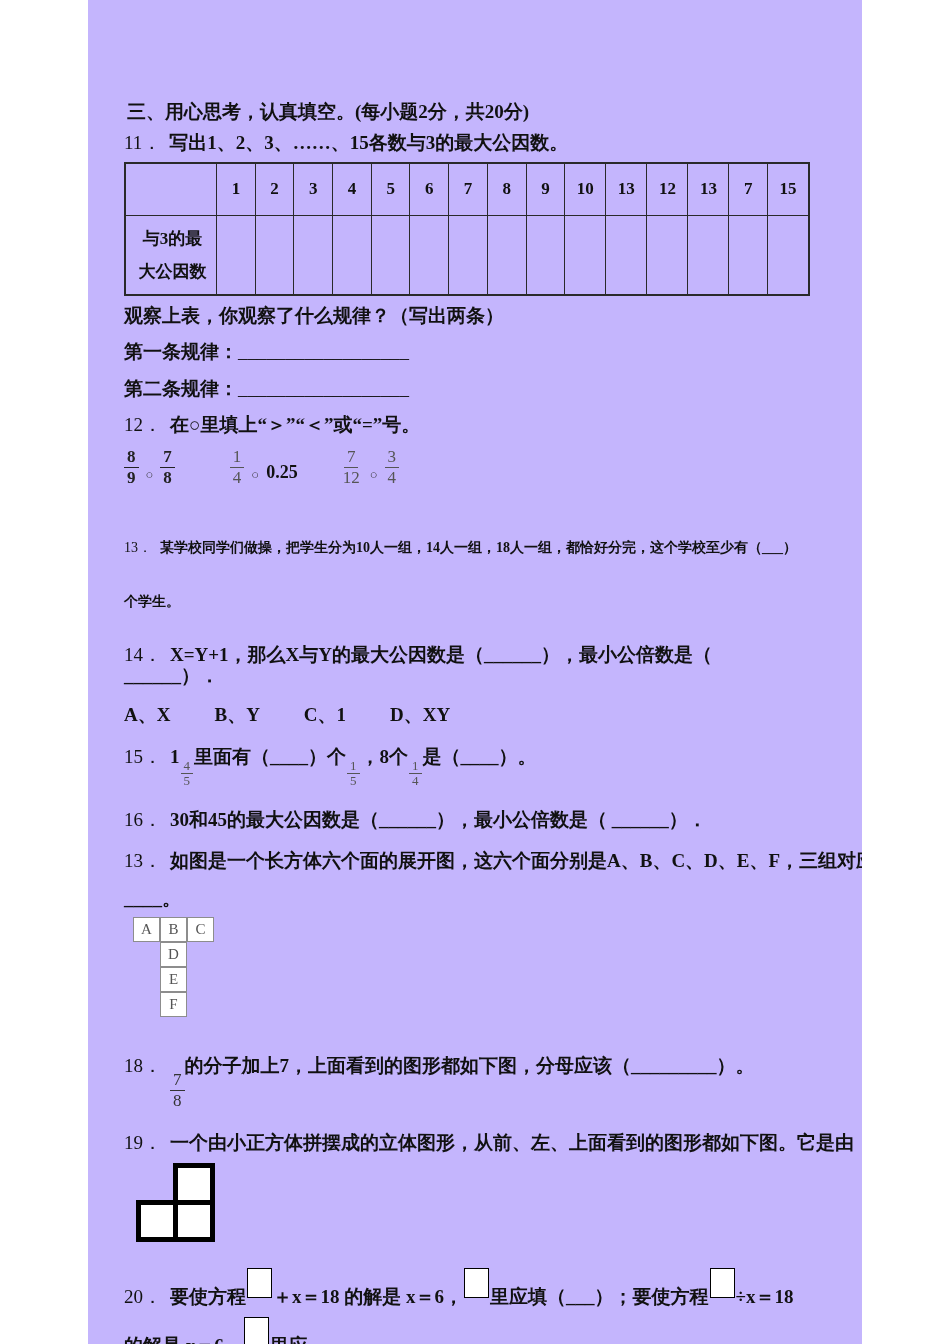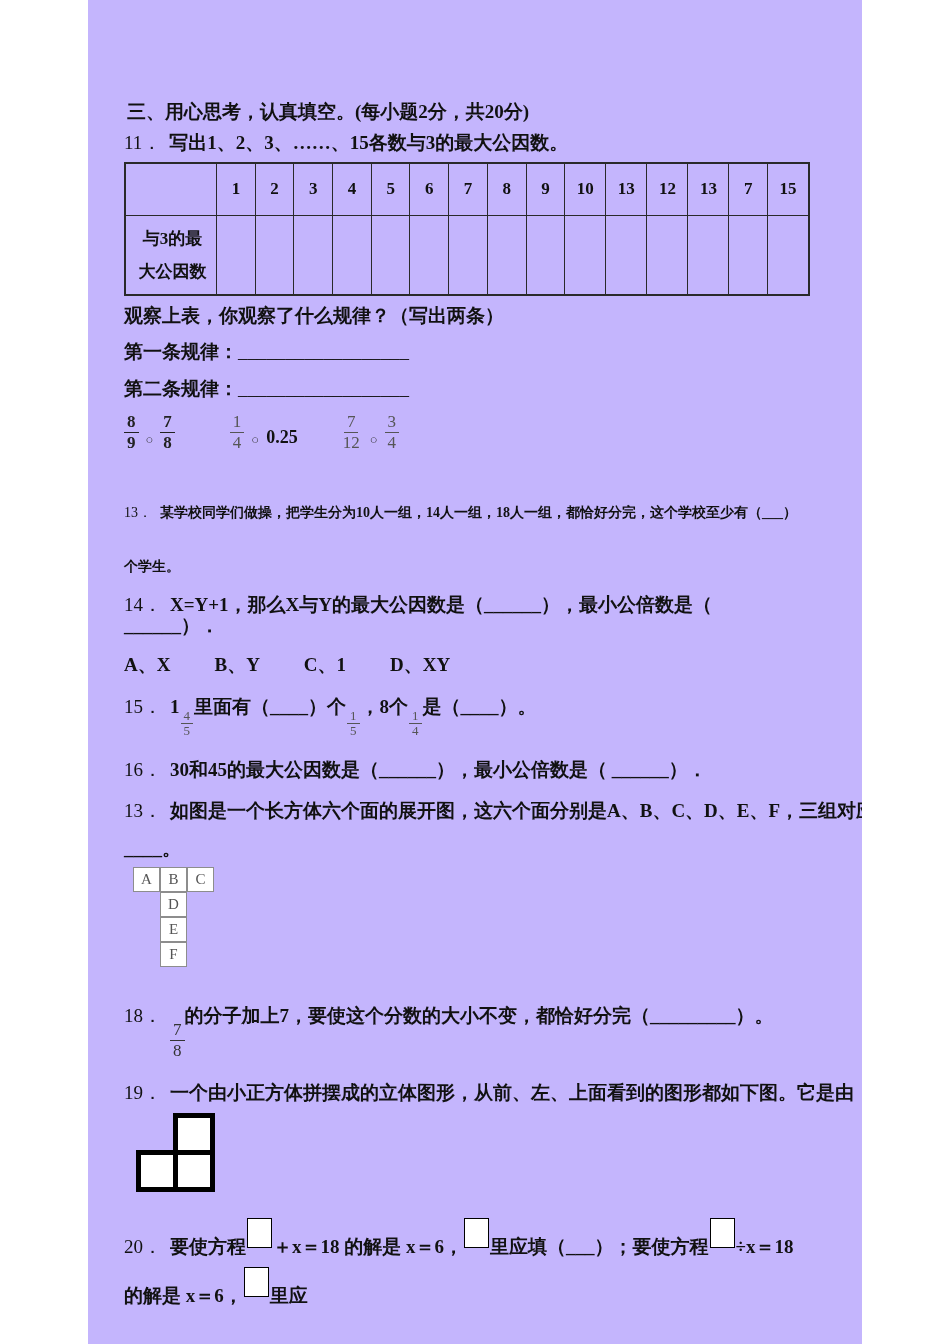--- a/index.html
+++ b/index.html
@@ -36,21 +36,21 @@
   .frac.mid { font-size:17px; }
   .frac.small { font-size:13px; line-height:1.1; vertical-align:-7px; margin:0 1px; }
   .pair { display:flex; align-items:center; }
   .pair.dark { color:#222; font-weight:700; }
   .pair.gray { color:#555; font-weight:400; }
   .circle { font-size:13px; margin:14px 7px 0 7px; color:#333; font-weight:400; }
   .decimal { font-size:18px; font-weight:700; color:#111; margin-top:10px; }
   
   .para { font-size:14px; line-height:54px; }
   .q13 { margin-top:28px; }
-  .q14 { margin-top:0; line-height:21px; }
+  .q14 { margin-top:15px; line-height:21px; }
   .options { margin-top:16px; font-size:19px; font-weight:700; }
   .options span { margin-right:44px; }
   .q15 { margin-top:9px; line-height:40px; font-size:19px; }
   .q16 { margin-top:21px; }
   .q17 { margin-top:20px; white-space:nowrap; }
   .q17tail { margin-top:17px; font-weight:700; }
   
   .net { display:inline-grid; grid-template-columns:repeat(3,27px); grid-auto-rows:25px;
          margin-top:8px; margin-left:9px; }
   .ncell { border:1px solid #8d8d8d; display:flex; align-items:center; justify-content:center;
@@ -128,20 +128,23 @@
 
   <div class="line qtext observe">观察上表，你观察了什么规律？（写出两条）</div>
 
   <div class="line rule">
     <span class="qtext">第一条规律：</span><span class="blankline">__________________</span>
   </div>
   <div class="line rule">
     <span class="qtext">第二条规律：</span><span class="blankline">__________________</span>
   </div>
 
+  <div class="line q12-line">
+    <span class="qnum">12．</span><span class="qtext">在○里填上“＞”“＜”或“=”号。</span>
+  </div>
 
   <div class="fracrow">
     <span class="pair dark">
       <span class="frac mid">
         <span class="fn">8</span>
         <span class="fd">9</span>
       </span>
       <span class="circle">○</span>
       <span class="frac mid">
         <span class="fn">7</span>
@@ -210,21 +213,21 @@
       <span class="ncell nc-d">D</span>
       <span class="ncell nc-e">E</span>
       <span class="ncell nc-f">F</span>
     </div>
   </div>
 
   <div class="q18">
     <span class="qnum">18．</span><span class="frac mid">
         <span class="fn">7</span>
         <span class="fd">8</span>
-      </span><span class="qtext">的分子加上7，要使这个分数的大小不变，都恰好分完（_________）。</span>
+      </span><span class="qtext">的分子加上7，上面看到的图形都如下图，分母应该（_________）。</span>
   </div>
 
   <div class="line q19">
     <span class="qnum">19．</span><span class="qtext">一个由小正方体拼摆成的立体图形，从前、左、上面看到的图形都如下图。它是由（_____）小正方体拼成的。</span>
   </div>
 
   <div class="lfig">
     <div class="sq tr"></div>
     <div class="sq bl"></div>
     <div class="sq br"></div>

